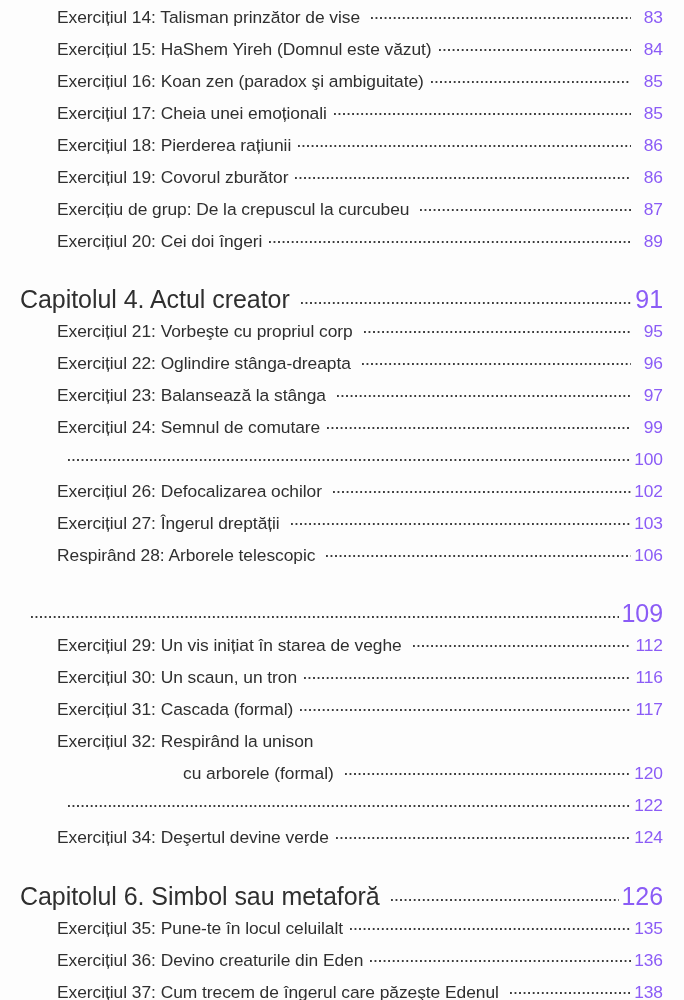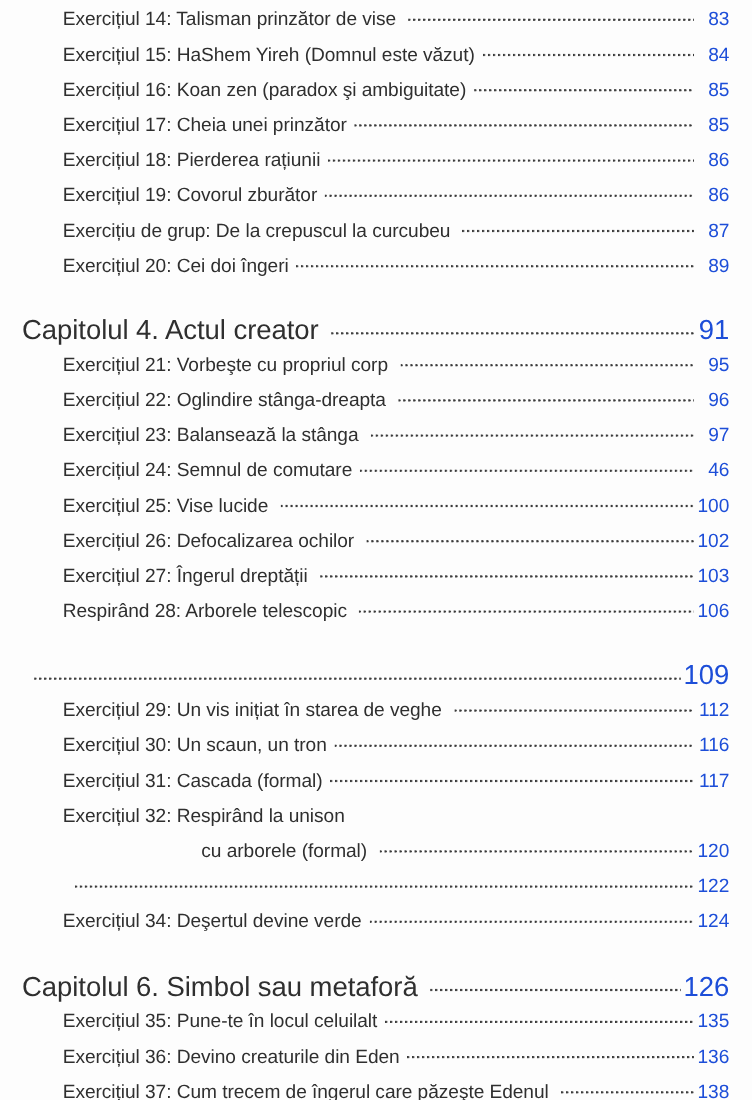--- a/index.html
+++ b/index.html
@@ -84,21 +84,21 @@
     background-repeat: repeat-x;
   }
 
   
   .toc-entry.wide-gap .entry-leader { margin-left: 11px; }
 
   .entry-page {
     flex: 0 0 auto;
     text-align: right;
     min-width: 30px;
-    color: #1d4ed8;
+    color: #8b5cf6;
     font-variant-numeric: lining-nums tabular-nums;
   }
 
   
   .toc-gap        { height: 26px; }
   .toc-gap-large  { height: 27px; }
 </style>
 </head>
 <body>
 
@@ -113,21 +113,21 @@
         <span class="entry-title">Exercițiul 15: HaShem Yireh (Domnul este văzut)</span>
         <span class="entry-leader"></span>
         <span class="entry-page">84</span>
       </div>
       <div class="toc-entry exercise">
         <span class="entry-title">Exercițiul 16: Koan zen (paradox şi ambiguitate)</span>
         <span class="entry-leader"></span>
         <span class="entry-page">85</span>
       </div>
       <div class="toc-entry exercise">
-        <span class="entry-title">Exercițiul 17: Cheia unei prinzător</span>
+        <span class="entry-title">Exercițiul 17: Cheia unei emoționali</span>
         <span class="entry-leader"></span>
         <span class="entry-page">85</span>
       </div>
       <div class="toc-entry exercise">
         <span class="entry-title">Exercițiul 18: Pierderea rațiunii</span>
         <span class="entry-leader"></span>
         <span class="entry-page">86</span>
       </div>
       <div class="toc-entry exercise">
         <span class="entry-title">Exercițiul 19: Covorul zburător</span>
@@ -161,24 +161,23 @@
         <span class="entry-page">96</span>
       </div>
       <div class="toc-entry exercise wide-gap">
         <span class="entry-title">Exercițiul 23: Balansează la stânga</span>
         <span class="entry-leader"></span>
         <span class="entry-page">97</span>
       </div>
       <div class="toc-entry exercise">
         <span class="entry-title">Exercițiul 24: Semnul de comutare</span>
         <span class="entry-leader"></span>
-        <span class="entry-page">46</span>
-      </div>
-      <div class="toc-entry exercise wide-gap">
-        <span class="entry-title">Exercițiul 25: Vise lucide</span>
+        <span class="entry-page">99</span>
+      </div>
+      <div class="toc-entry exercise wide-gap">
         <span class="entry-leader"></span>
         <span class="entry-page">100</span>
       </div>
       <div class="toc-entry exercise wide-gap">
         <span class="entry-title">Exercițiul 26: Defocalizarea ochilor</span>
         <span class="entry-leader"></span>
         <span class="entry-page">102</span>
       </div>
       <div class="toc-entry exercise wide-gap">
         <span class="entry-title">Exercițiul 27: Îngerul dreptății</span>

